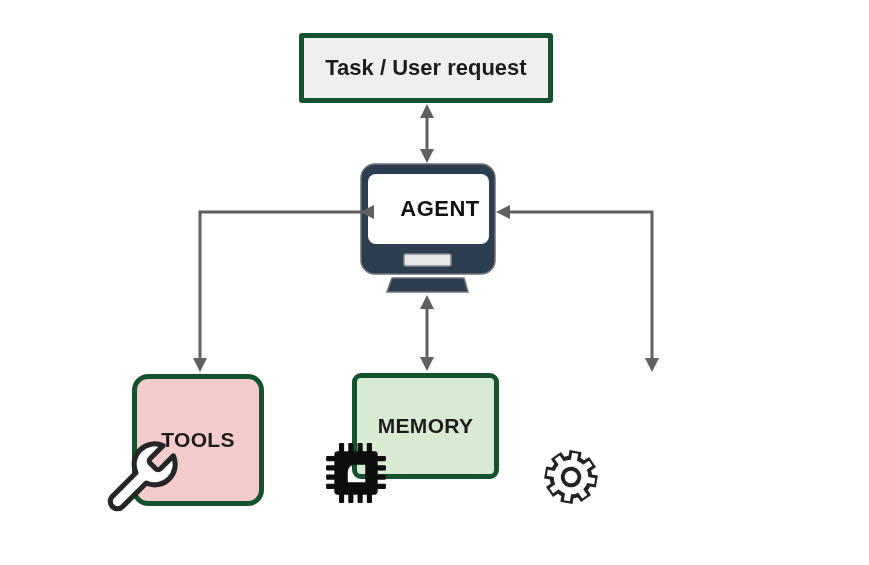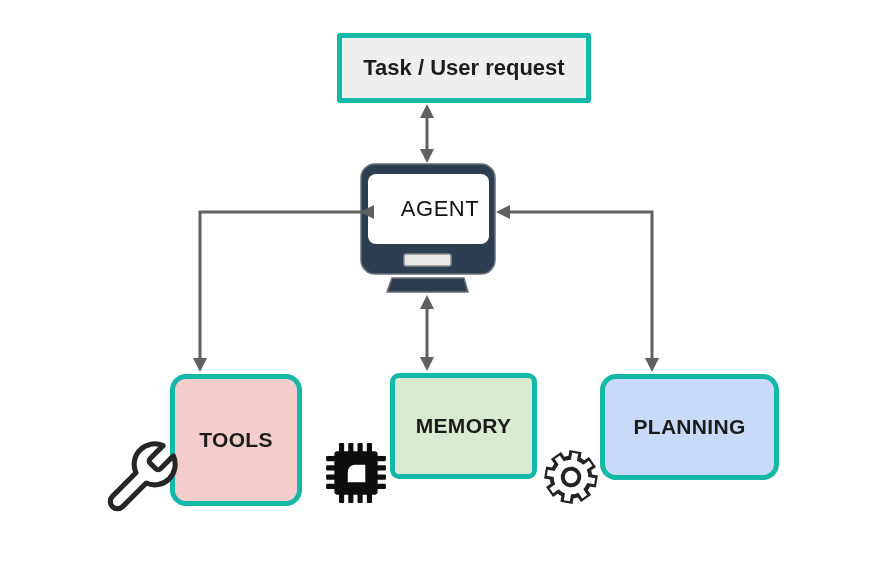--- a/index.html
+++ b/index.html
@@ -1,57 +1,54 @@
 <!DOCTYPE html>
 <html><head>
 <meta charset="utf-8">
 <style>
   html,body{margin:0;padding:0;background:#ffffff;}
   .canvas{
     position:relative;width:869px;height:565px;background:#ffffff;
     font-family:"Liberation Sans",sans-serif;overflow:hidden;
   }
   .box{
-    position:absolute;box-sizing:border-box;border:5px solid #14b8a6;
+    position:absolute;box-sizing:border-box;border:5px solid #14532d;
     display:flex;align-items:center;justify-content:center;
-    font-weight:700;color:#1c1c1c;margin-left:38px;
+    font-weight:700;color:#1c1c1c;
   }
   .task{
     left:299px;top:33px;width:254px;height:70px;
     background:#efefef;border-radius:3px;font-size:22px;
   }
   .module{border-radius:16px;font-size:21px;letter-spacing:.3px;}
   .tools{left:132px;top:374px;width:132px;height:132px;background:#f5cccc;}
   .memory{left:352px;top:373px;width:147px;height:106px;background:#d9ead3;border-radius:9px;}
   .planning{left:562px;top:374px;width:179px;height:106px;background:#c9daf8;}
   .agent-label{
     position:absolute;left:368px;top:174px;width:144px;height:70px;
     display:flex;align-items:center;justify-content:center;
-    font-weight:400;font-size:22px;color:#111;letter-spacing:.5px;
+    font-weight:700;font-size:22px;color:#111;letter-spacing:.5px;
   }
   .abs{position:absolute;}
   svg{display:block;}
 </style>
 </head>
 <body>
 
 <div class="canvas">
 
   <div class="box task">
     <span>Task / User request</span>
   </div>
 
   <div class="box module tools">
     <span>TOOLS</span>
   </div>
   <div class="box module memory">
     <span>MEMORY</span>
-  </div>
-  <div class="box module planning">
-    <span>PLANNING</span>
   </div>
 
   <svg class="abs" style="left:100px;top:437px;" width="82" height="82" viewBox="0 0 24 24">
     <path d="M14.7 6.3a1 1 0 0 0 0 1.4l1.6 1.6a1 1 0 0 0 1.4 0l3.77-3.77a6 6 0 0 1-7.94 7.94l-6.91 6.91a2.12 2.12 0 0 1-3-3l6.91-6.91a6 6 0 0 1 7.94-7.94l-3.76 3.76z" fill="#ffffff" stroke="#262626" stroke-width="1.5" stroke-linecap="round" stroke-linejoin="round"></path>
   </svg>
 
   <svg class="abs" style="left:323px;top:440px;" width="66" height="66" viewBox="0 0 64 64">
     <g fill="#0d0d0d">
       <path fill-rule="evenodd" d="M14,11 h36 a3,3 0 0 1 3,3 v36 a3,3 0 0 1 -3,3 h-36 a3,3 0 0 1 -3,-3 v-36 a3,3 0 0 1 3,-3 z
                M31,24 h10 v17 h-17 v-10 a7,7 0 0 1 7,-7 z"></path>

